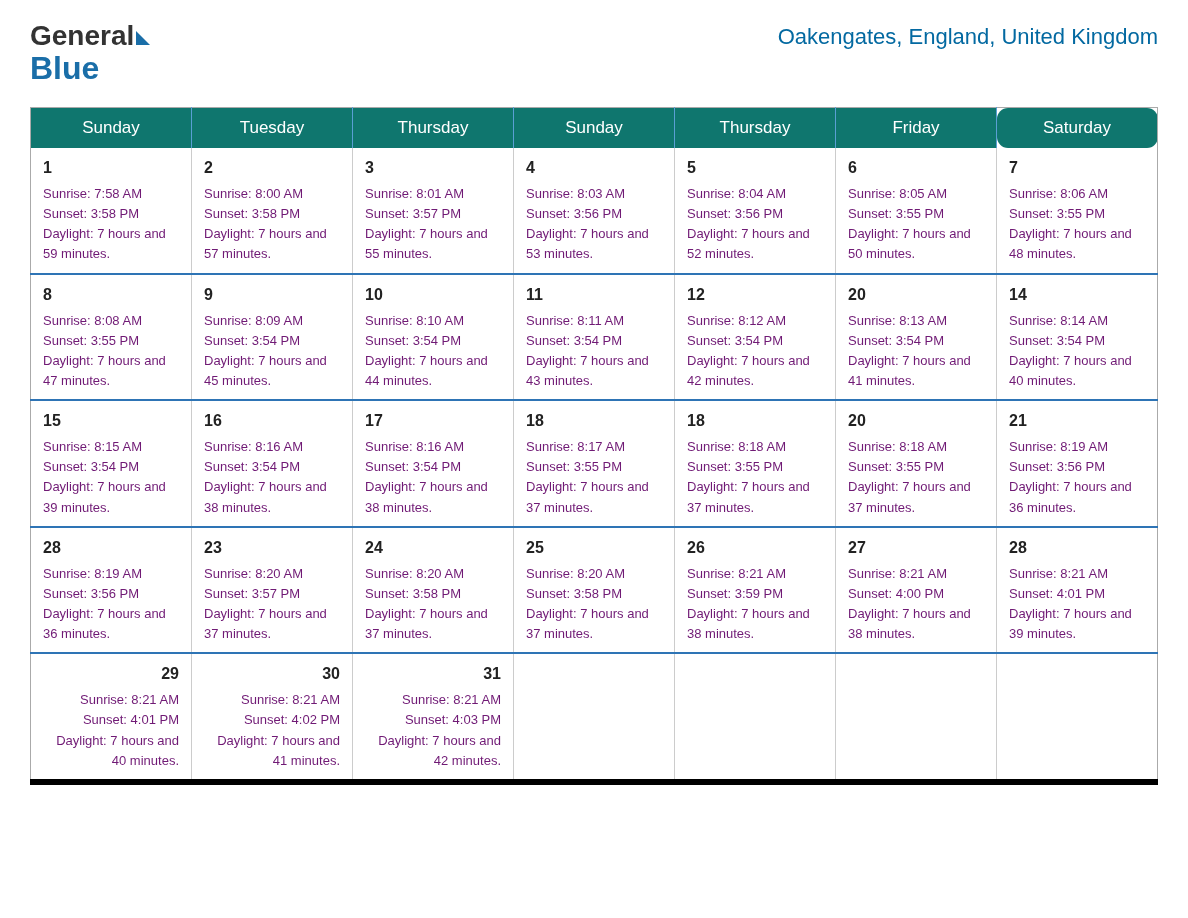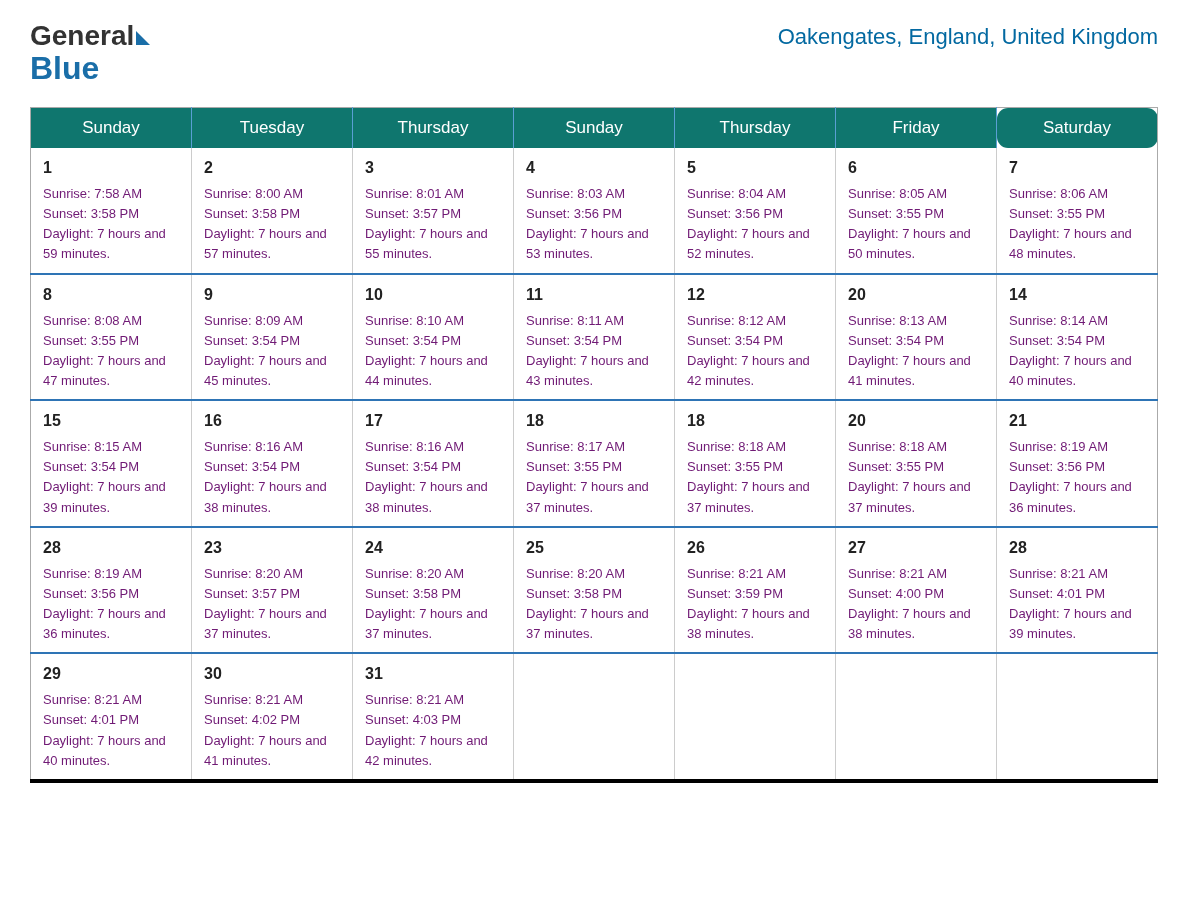--- a/index.html
+++ b/index.html
@@ -86,21 +86,22 @@
       width: 14.28%;
       min-height: 100px;
       font-size: 13px;
       color: #333;
       line-height: 1.5;
     }
     .calendar-table tbody tr td:last-child {
       border-right: none;
     }
     .calendar-table tbody tr:last-child td {
-      border-bottom: 4px solid #000000;
+      border-bottom: 6px solid #000000;
+      text-align: right;
     }
     .day-number {
       font-size: 16px;
       font-weight: bold;
       color: #222;
       display: block;
       margin-bottom: 4px;
     }
     .day-info {
       font-size: 13px;

